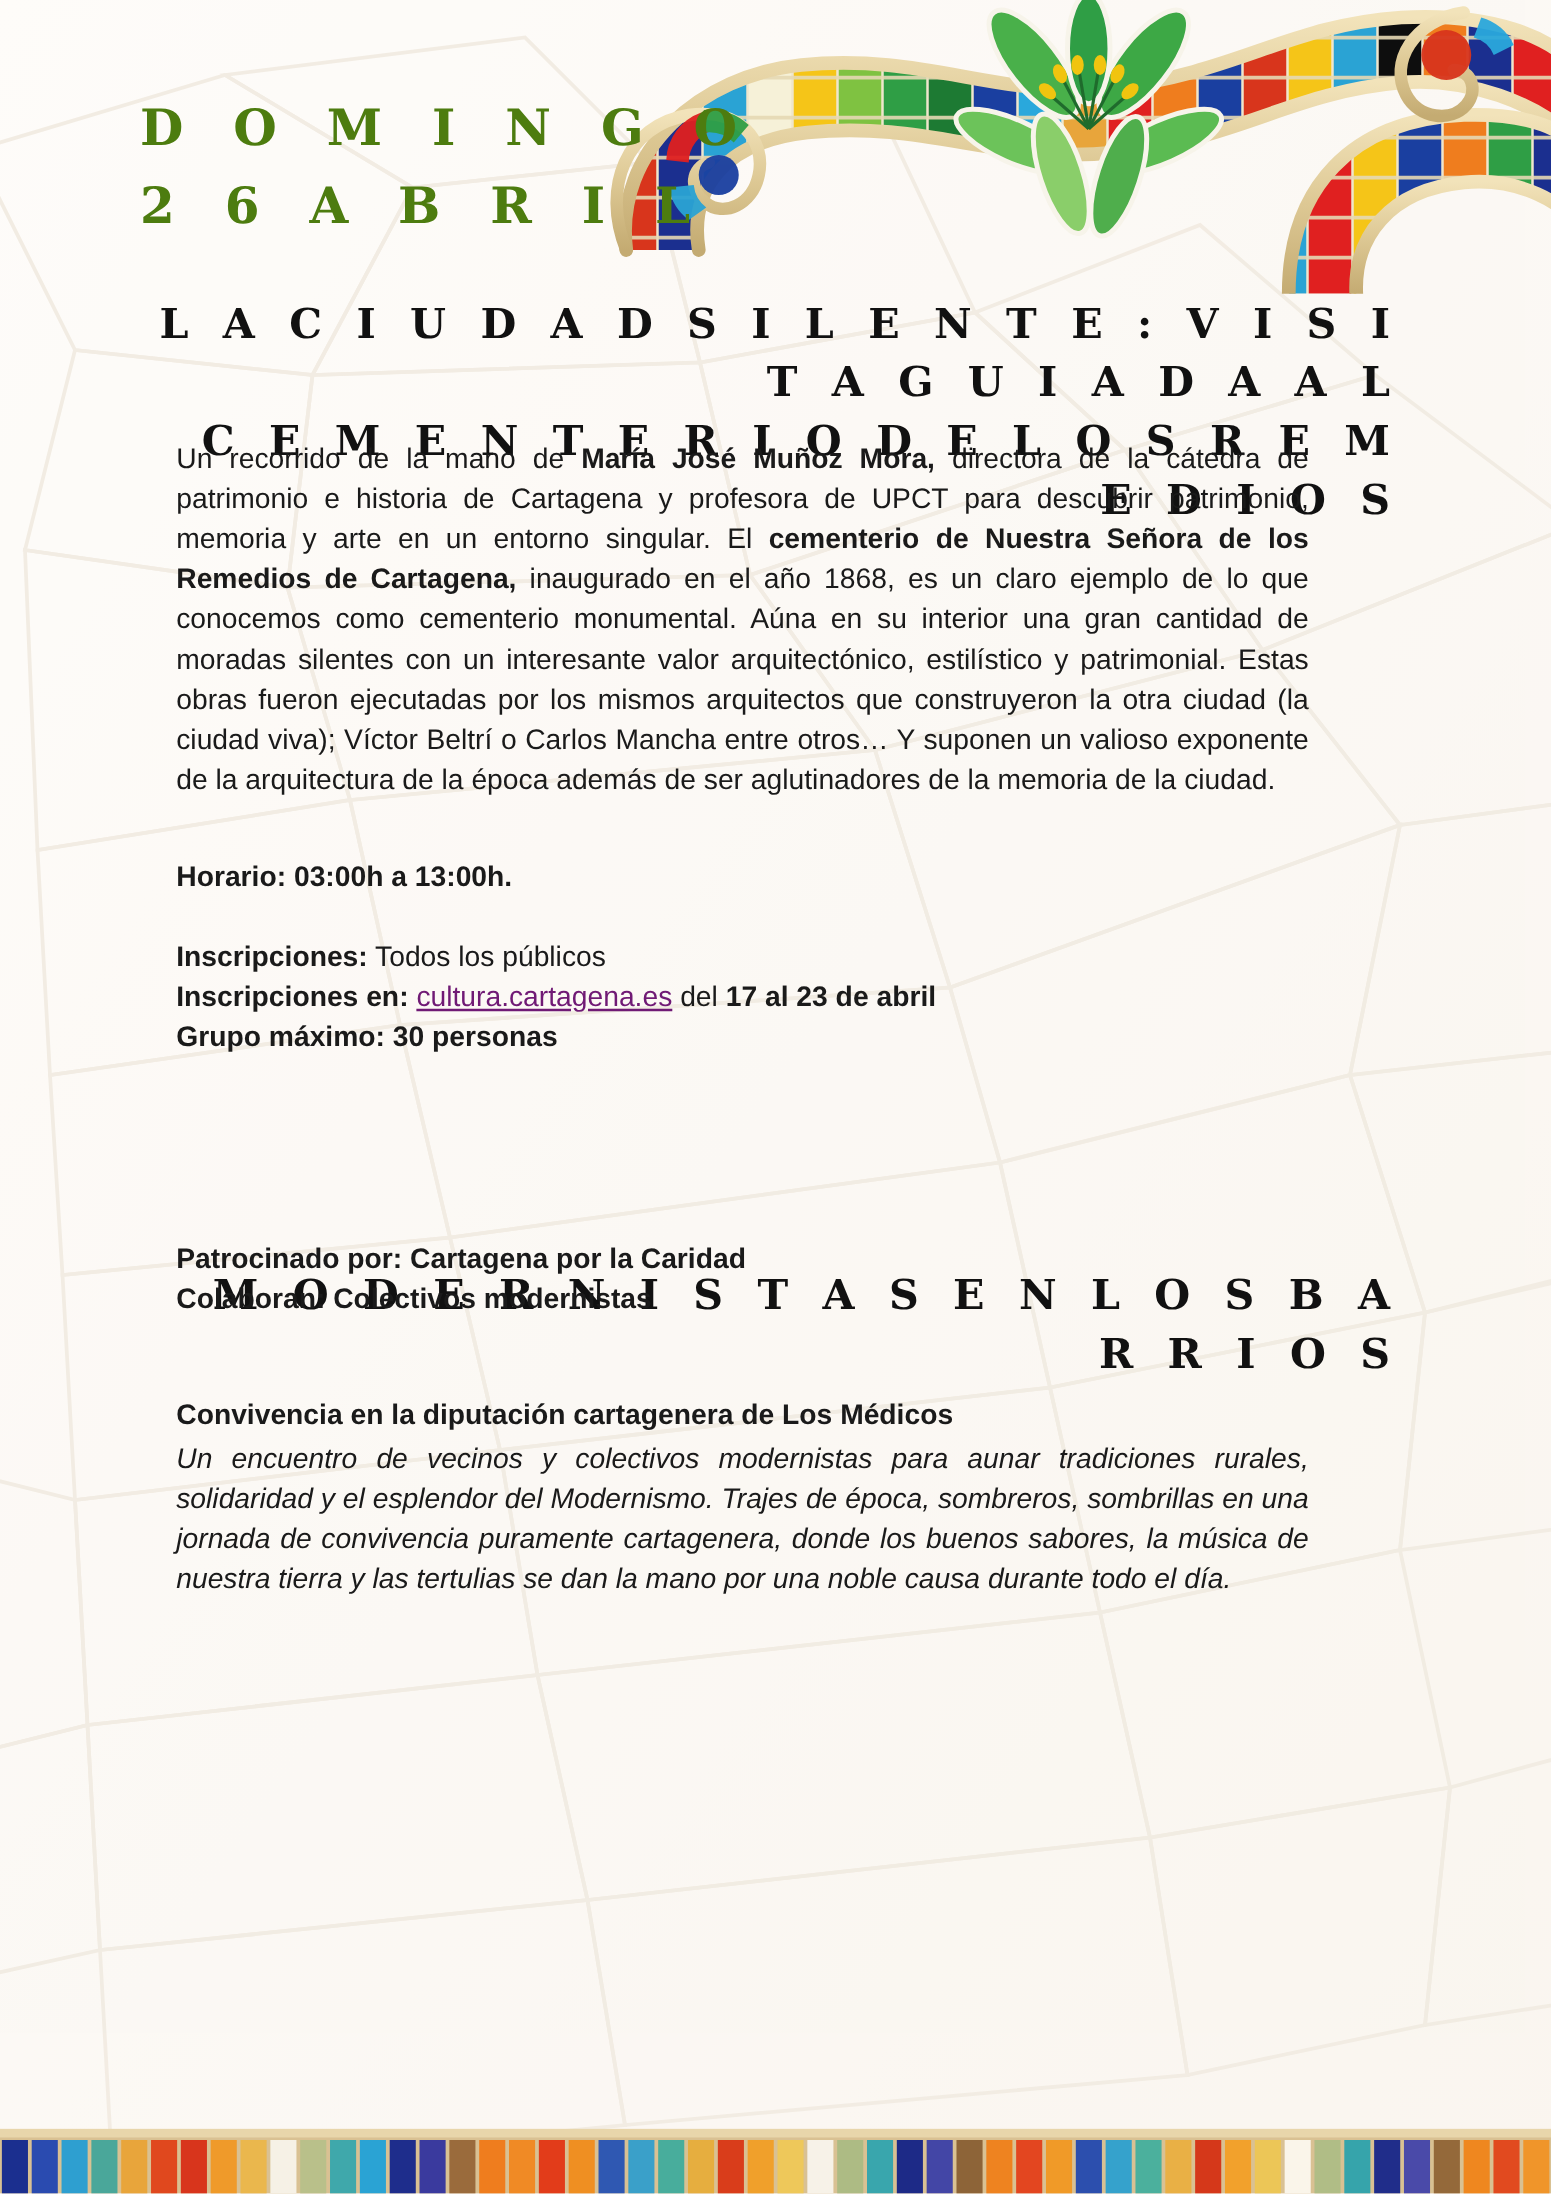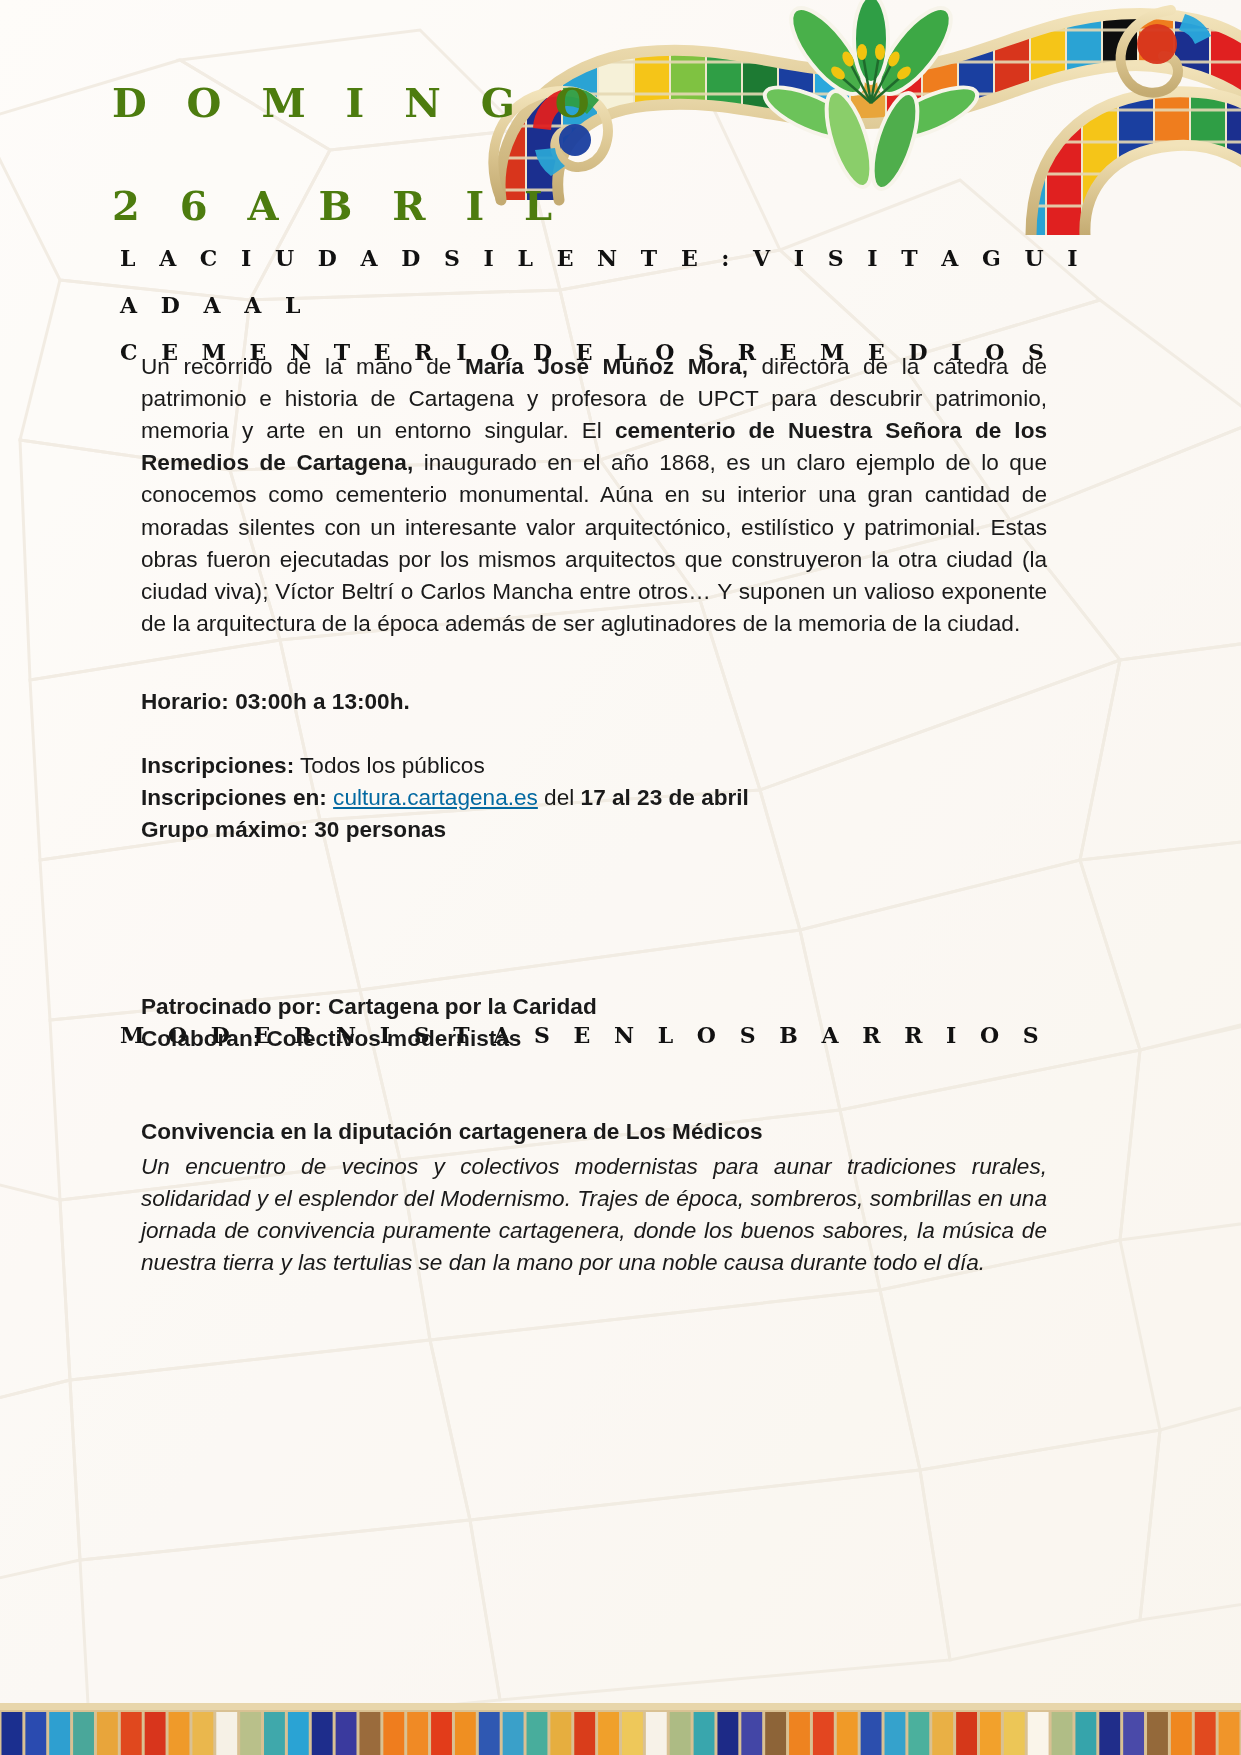--- a/index.html
+++ b/index.html
@@ -59,29 +59,29 @@
     left: 112px;
     top: 72px;
     color: #4d7c0f;
     font-family: "DejaVu Serif", serif;
     font-weight: 700;
     font-size: 40px;
     letter-spacing: 13px;
     line-height: 62px;
     white-space: nowrap;
   }
-  .date-block .line2 { display:block;margin-top:41px; }
+  .date-block .line2 { display:block; }
 
   .art-heading {
     font-family: "DejaVu Serif", serif;
     font-weight: 700;
     color: #111;
-    text-align: left;
+    text-align: right;
     letter-spacing: 8px;
-    font-size: 22px;
+    font-size: 33px;
     line-height: 47px;
   }
 
   #sec1-title {
     position: absolute;
     left: 120px;
     top: 235px;
     width: 1000px;
   }
 
@@ -106,21 +106,21 @@
   #para1 { top: 328px; }
   #horario { top: 686px; }
   #reg-block { top: 750px; }
   #sponsors { top: 991px; }
   #convivencia { top: 1116px; }
   #para2 { top: 1128px; font-style: italic; }
 
   b, strong { font-weight: 700; }
 
   a.link {
-    color: #0369a1;
+    color: #701a75;
     text-decoration: underline;
     font-weight: 400;
   }
   .nb { white-space: nowrap; }
 </style>
 </head>
 <body>
 
 <div id="page">
 

